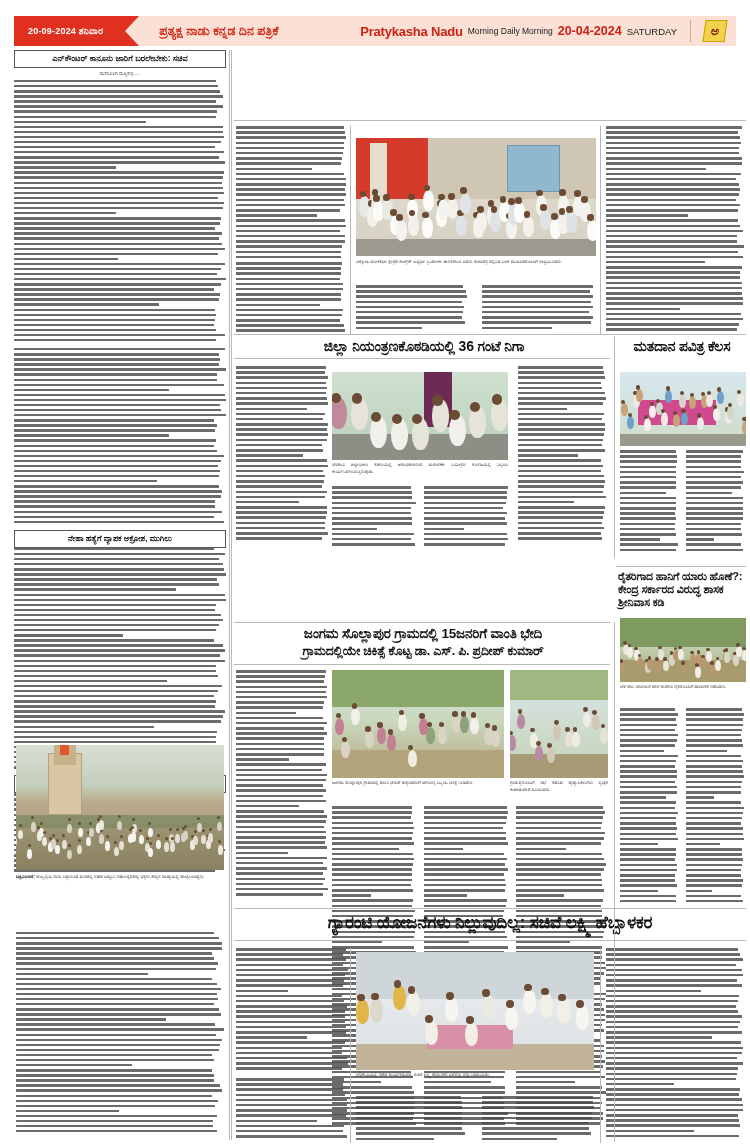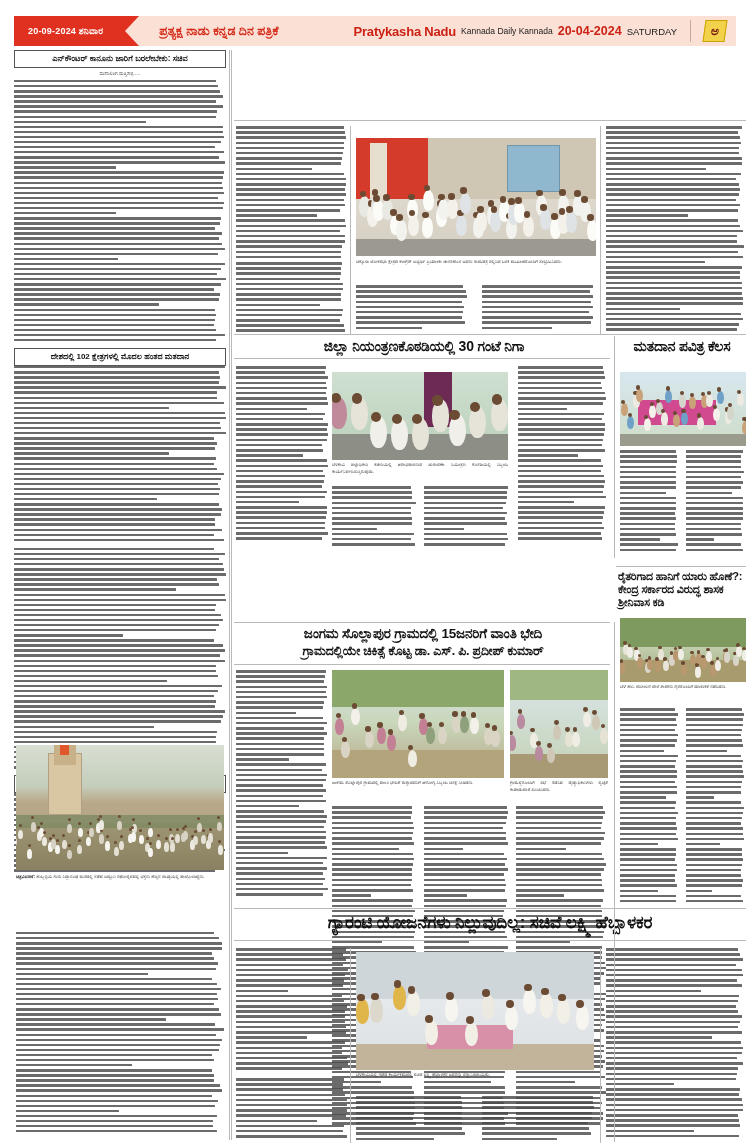--- a/index.html
+++ b/index.html
@@ -92,21 +92,21 @@
   }
 </style>
 </head>
 <body>
 
 <div class="masthead">
   <div class="date-flag">20-09-2024 ಶನಿವಾರ</div>
   <div class="kn-title">ಪ್ರತ್ಯಕ್ಷ ನಾಡು ಕನ್ನಡ ದಿನ ಪತ್ರಿಕೆ</div>
   <div class="brand-wrap">
     <span class="brand-en">Pratykasha Nadu</span>
-    <span class="brand-sub">Kannada Daily Kannada</span>
+    <span class="brand-sub">Morning Daily Morning</span>
     <span class="brand-date">20-04-2024</span>
     <span class="brand-day">SATURDAY</span>
     <span class="logo-sep"></span>
     <span class="logo-badge">ಅ</span>
   </div>
 </div>
 
 <div class="vrule" style="left:229px; top:50px; height:1090px;"></div>
 <div class="vrule" style="left:231px; top:50px; height:1090px;"></div>
 
@@ -164,21 +164,20 @@
       <div class="ln" style="width:94.8%;height:2.4px;margin-bottom:2.7px;"></div>
       <div class="ln" style="width:95.5%;height:2.4px;margin-bottom:2.7px;"></div>
       <div class="ln" style="width:94.7%;height:2.4px;margin-bottom:2.7px;"></div>
       <div class="ln" style="width:94.4%;height:2.4px;margin-bottom:2.7px;"></div>
       <div class="ln" style="width:95.5%;height:2.4px;margin-bottom:2.7px;"></div>
       <div class="ln" style="width:99.3%;height:2.4px;margin-bottom:2.7px;"></div>
       <div class="ln" style="width:95.4%;height:2.4px;margin-bottom:2.7px;"></div>
     </div>
 
   <div style="height:4px"></div>
-  <div class="box-head" style="font-size:8px">ದೇಶದಲ್ಲಿ 102 ಕ್ಷೇತ್ರಗಳಲ್ಲಿ ಮೊದಲ ಹಂತದ ಮತದಾನ</div>
   <div class="body-col" id="lc2">
       <div class="ln" style="width:99.4%;height:2.4px;margin-bottom:2.7px;"></div>
       <div class="ln" style="width:96.6%;height:2.4px;margin-bottom:2.7px;"></div>
       <div class="ln" style="width:97.1%;height:2.4px;margin-bottom:2.7px;"></div>
       <div class="ln" style="width:96.7%;height:2.4px;margin-bottom:2.7px;"></div>
       <div class="ln" style="width:99.9%;height:2.4px;margin-bottom:2.7px;"></div>
       <div class="ln" style="width:95.6%;height:2.4px;margin-bottom:2.7px;"></div>
       <div class="ln" style="width:95.7%;height:2.4px;margin-bottom:2.7px;"></div>
       <div class="ln" style="width:99.2%;height:2.4px;margin-bottom:2.7px;"></div>
       <div class="ln" style="width:73.0%;height:2.4px;margin-bottom:2.7px;"></div>
@@ -204,20 +203,21 @@
       <div class="ln" style="width:98.1%;height:2.4px;margin-bottom:2.7px;"></div>
       <div class="ln" style="width:97.7%;height:2.4px;margin-bottom:2.7px;"></div>
       <div class="ln" style="width:94.9%;height:2.4px;margin-bottom:2.7px;"></div>
       <div class="ln" style="width:94.6%;height:2.4px;margin-bottom:2.7px;"></div>
       <div class="ln" style="width:98.2%;height:2.4px;margin-bottom:2.7px;"></div>
       <div class="ln" style="width:94.2%;height:2.4px;margin-bottom:2.7px;"></div>
       <div class="ln" style="width:99.2%;height:2.4px;margin-bottom:2.7px;"></div>
     </div>
 
   <div style="height:4px"></div>
+  <div class="box-head" style="font-size:8px">ನೇಹಾ ಹತ್ಯೆಗೆ ವ್ಯಾಪಕ ಆಕ್ರೋಶ, ಮುಗಿಲು</div>
   <div class="body-col" id="lc3">
       <div class="ln" style="width:94.2%;height:2.4px;margin-bottom:2.7px;"></div>
       <div class="ln" style="width:99.7%;height:2.4px;margin-bottom:2.7px;"></div>
       <div class="ln" style="width:96.5%;height:2.4px;margin-bottom:2.7px;"></div>
       <div class="ln" style="width:98.7%;height:2.4px;margin-bottom:2.7px;"></div>
       <div class="ln" style="width:99.1%;height:2.4px;margin-bottom:2.7px;"></div>
       <div class="ln" style="width:99.9%;height:2.4px;margin-bottom:2.7px;"></div>
       <div class="ln" style="width:95.7%;height:2.4px;margin-bottom:2.7px;"></div>
       <div class="ln" style="width:96.6%;height:2.4px;margin-bottom:2.7px;"></div>
       <div class="ln" style="width:76.4%;height:2.4px;margin-bottom:2.7px;"></div>
@@ -623,21 +623,21 @@
     <div class="ln" style="width:99.1%;height:2.5px;margin-bottom:2.7px;"></div>
     <div class="ln" style="width:96.6%;height:2.5px;margin-bottom:2.7px;"></div>
     <div class="ln" style="width:95.2%;height:2.5px;margin-bottom:2.7px;"></div>
   </div>
 
 <div class="vrule" style="left:350px; top:126px; height:208px;"></div>
 <div class="vrule" style="left:600px; top:126px; height:208px;"></div>
 
 <div class="hrule" style="left:234px; top:334px; width:512px;"></div>
 
-<div class="sechead-kn" style="position:absolute; left:236px; top:338px; width:376px; text-align:center;">ಜಿಲ್ಲಾ ನಿಯಂತ್ರಣಕೊಠಡಿಯಲ್ಲಿ 30 ಗಂಟೆ ನಿಗಾ</div>
+<div class="sechead-kn" style="position:absolute; left:236px; top:338px; width:376px; text-align:center;">ಜಿಲ್ಲಾ ನಿಯಂತ್ರಣಕೊಠಡಿಯಲ್ಲಿ 36 ಗಂಟೆ ನಿಗಾ</div>
 <div class="sechead-kn" style="position:absolute; left:618px; top:338px; width:128px; text-align:center;">ಮತದಾನ ಪವಿತ್ರ ಕೆಲಸ</div>
 <div class="vrule" style="left:614px; top:336px; height:222px;"></div>
 <div class="hrule" style="left:234px; top:358px; width:376px;"></div>
 
 <div class="body-col" id="ms1" style="position:absolute; left:236px; top:366px; width:92px;">
     <div class="ln" style="width:97.6%;height:2.5px;margin-bottom:2.7px;"></div>
     <div class="ln" style="width:96.9%;height:2.5px;margin-bottom:2.7px;"></div>
     <div class="ln" style="width:99.5%;height:2.5px;margin-bottom:2.7px;"></div>
     <div class="ln" style="width:97.7%;height:2.5px;margin-bottom:2.7px;"></div>
     <div class="ln" style="width:99.2%;height:2.5px;margin-bottom:2.7px;"></div>

